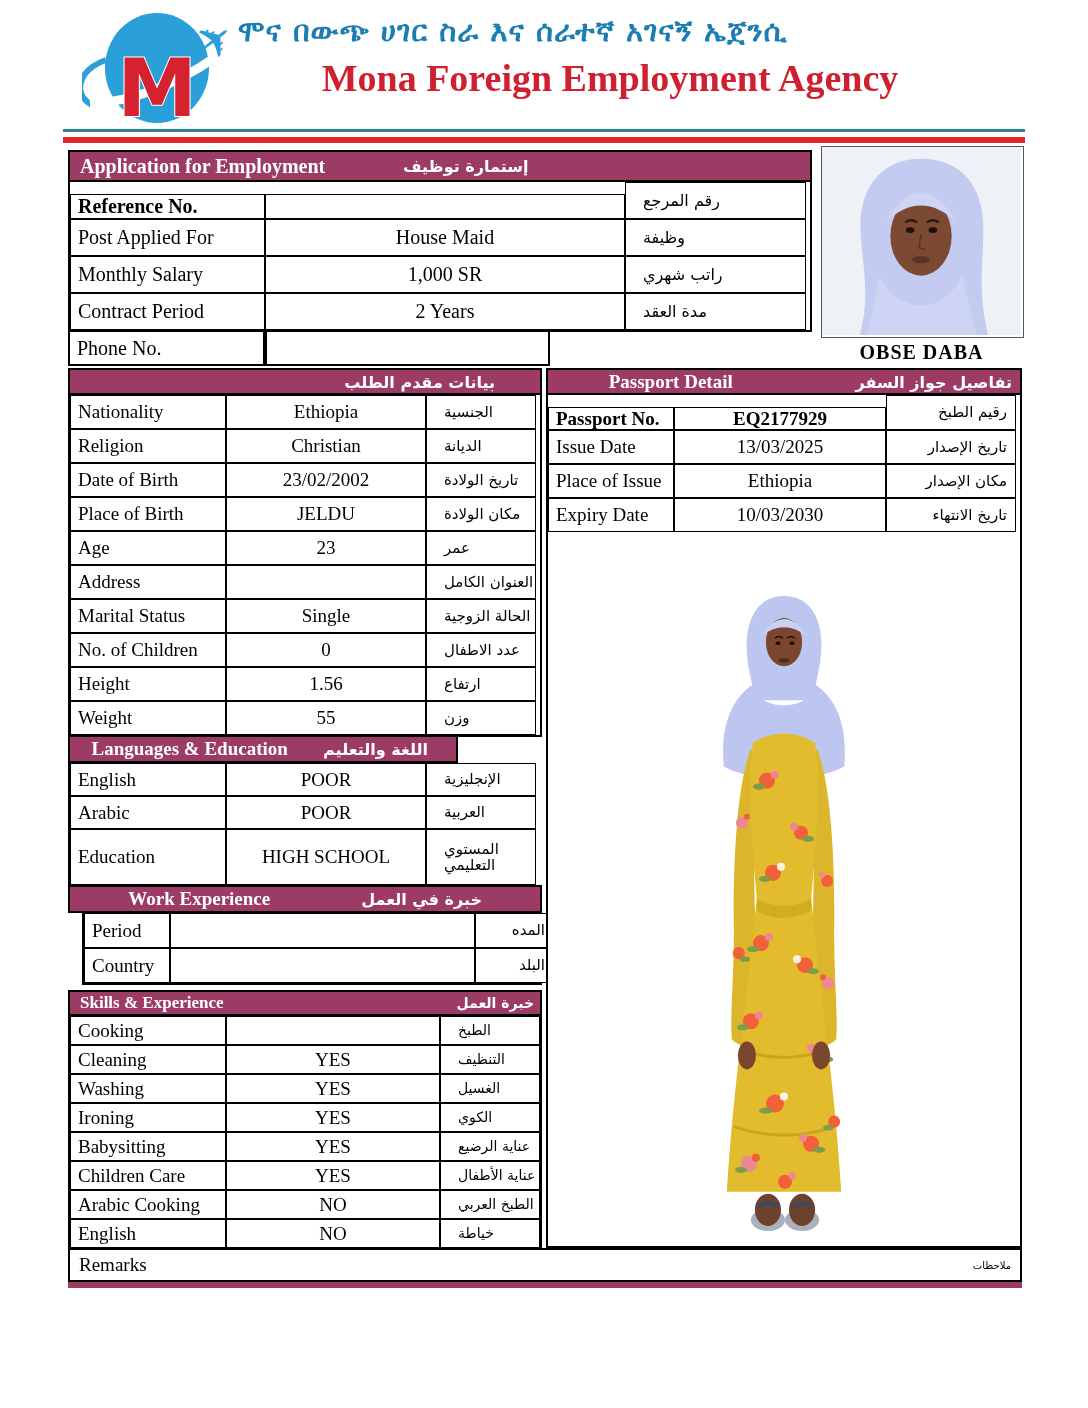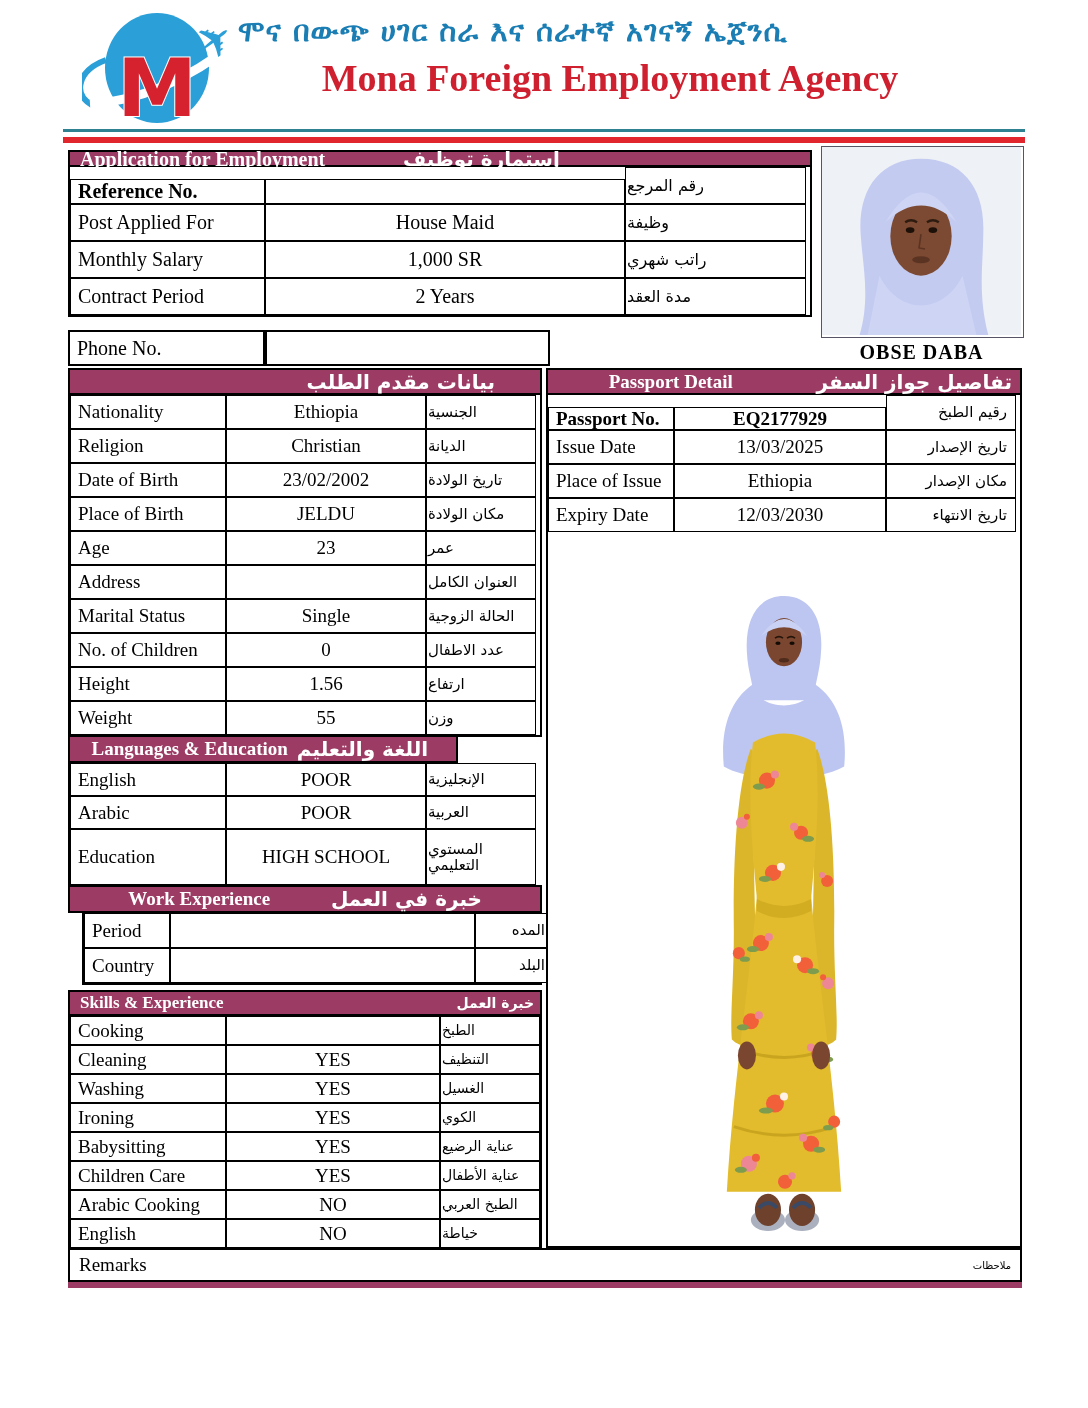--- a/index.html
+++ b/index.html
@@ -13,35 +13,35 @@
   
   #amharic-title{left:238px;top:14px;width:744px;font-size:29px;font-weight:bold;
         color:var(--am-blue);font-family:"DejaVu Sans",sans-serif;letter-spacing:1px;}
   #agency-name{left:238px;top:56px;width:744px;text-align:center;font-size:38px;font-weight:bold;
         color:var(--title-red);}
   #line-teal{left:63px;top:129px;width:962px;height:3px;background:var(--line-teal);}
   #line-red{left:63px;top:137px;width:962px;height:6px;background:var(--line-red);}
   
   .band{position:relative;background:var(--band);border:2px solid #000;color:#fff;box-sizing:border-box;}
   .band .en{position:absolute;top:50%;transform:translateY(-50%);font-weight:bold;font-size:19px;white-space:nowrap;}
-  .band .ar{position:absolute;top:50%;transform:translateY(-50%);font-weight:bold;font-size:20px;
+  .band .ar{position:absolute;top:50%;transform:translateY(-50%);font-weight:bold;font-size:16px;
         font-family:"DejaVu Sans",sans-serif;white-space:nowrap;}
   .grid{display:grid;border:2px solid #000;border-top:none;box-sizing:content-box;background:#fff;}
   .trow{display:contents;}
   .cellx{border:1px solid #000;display:flex;align-items:center;background:#fff;overflow:hidden;
         box-sizing:border-box;}
   .lbl{justify-content:flex-start;padding-left:7px;font-size:19px;white-space:nowrap;}
   .val{justify-content:center;font-size:19px;white-space:nowrap;}
   .arc{font-family:"DejaVu Sans",sans-serif;font-size:15px;line-height:1.1;}
-  .ar-l{justify-content:flex-start;padding-left:1px;}
+  .ar-l{justify-content:flex-start;padding-left:17px;}
   .ar-r{justify-content:flex-end;padding-right:8px;}
   .bold{font-weight:bold;margin-top:12px;}
   
   #app-section{left:68px;top:150px;width:744px;}
-  #app-section .band{height:17px;}
+  #app-section .band{height:32px;}
   #app-section .band .en{left:10px;font-size:20px;}
   #app-section .band .ar{left:45%;}
   #app-grid{grid-template-columns:195px 360px 181px;grid-auto-rows:37px;}
   #app-section .lbl,#app-section .val{font-size:20px;}
   #app-section .arc{font-size:16px;}
   #phone-row{left:68px;top:330px;width:476px;height:36px;display:grid;grid-template-columns:197px 285px;}
   #phone-row .cellx{border:2px solid #000;}
   #phone-row .lbl{font-size:20px;}
   #photo-box{left:821px;top:146px;width:201px;height:190px;border:1px solid #556;}
   #photo-name{left:821px;top:338px;width:201px;height:28px;text-align:center;font-weight:bold;
@@ -347,21 +347,21 @@
         </div>
 
         <div class="trow">
           <div class="cellx lbl">Place of Issue</div>
           <div class="cellx val">Ethiopia</div>
           <div class="cellx arc ar-r">مكان الإصدار</div>
         </div>
 
         <div class="trow">
           <div class="cellx lbl">Expiry Date</div>
-          <div class="cellx val">12/03/2030</div>
+          <div class="cellx val">10/03/2030</div>
           <div class="cellx arc ar-r">تاريخ الانتهاء</div>
         </div>
       </div>
   </div>
 
   <div class="abs" id="figure-box">
     <svg width="192" height="662" viewBox="0 0 190 660">
 
       <path d="M95 16 C 68 16, 56 40, 58 72 C 59 94, 66 106, 64 120 L 126 120 C 124 106, 131 94, 132 70 C 134 40, 122 16, 95 16 Z" fill="#bdc6f0"></path>
       <ellipse cx="95" cy="62" rx="18" ry="24" fill="#7a4630"></ellipse>

